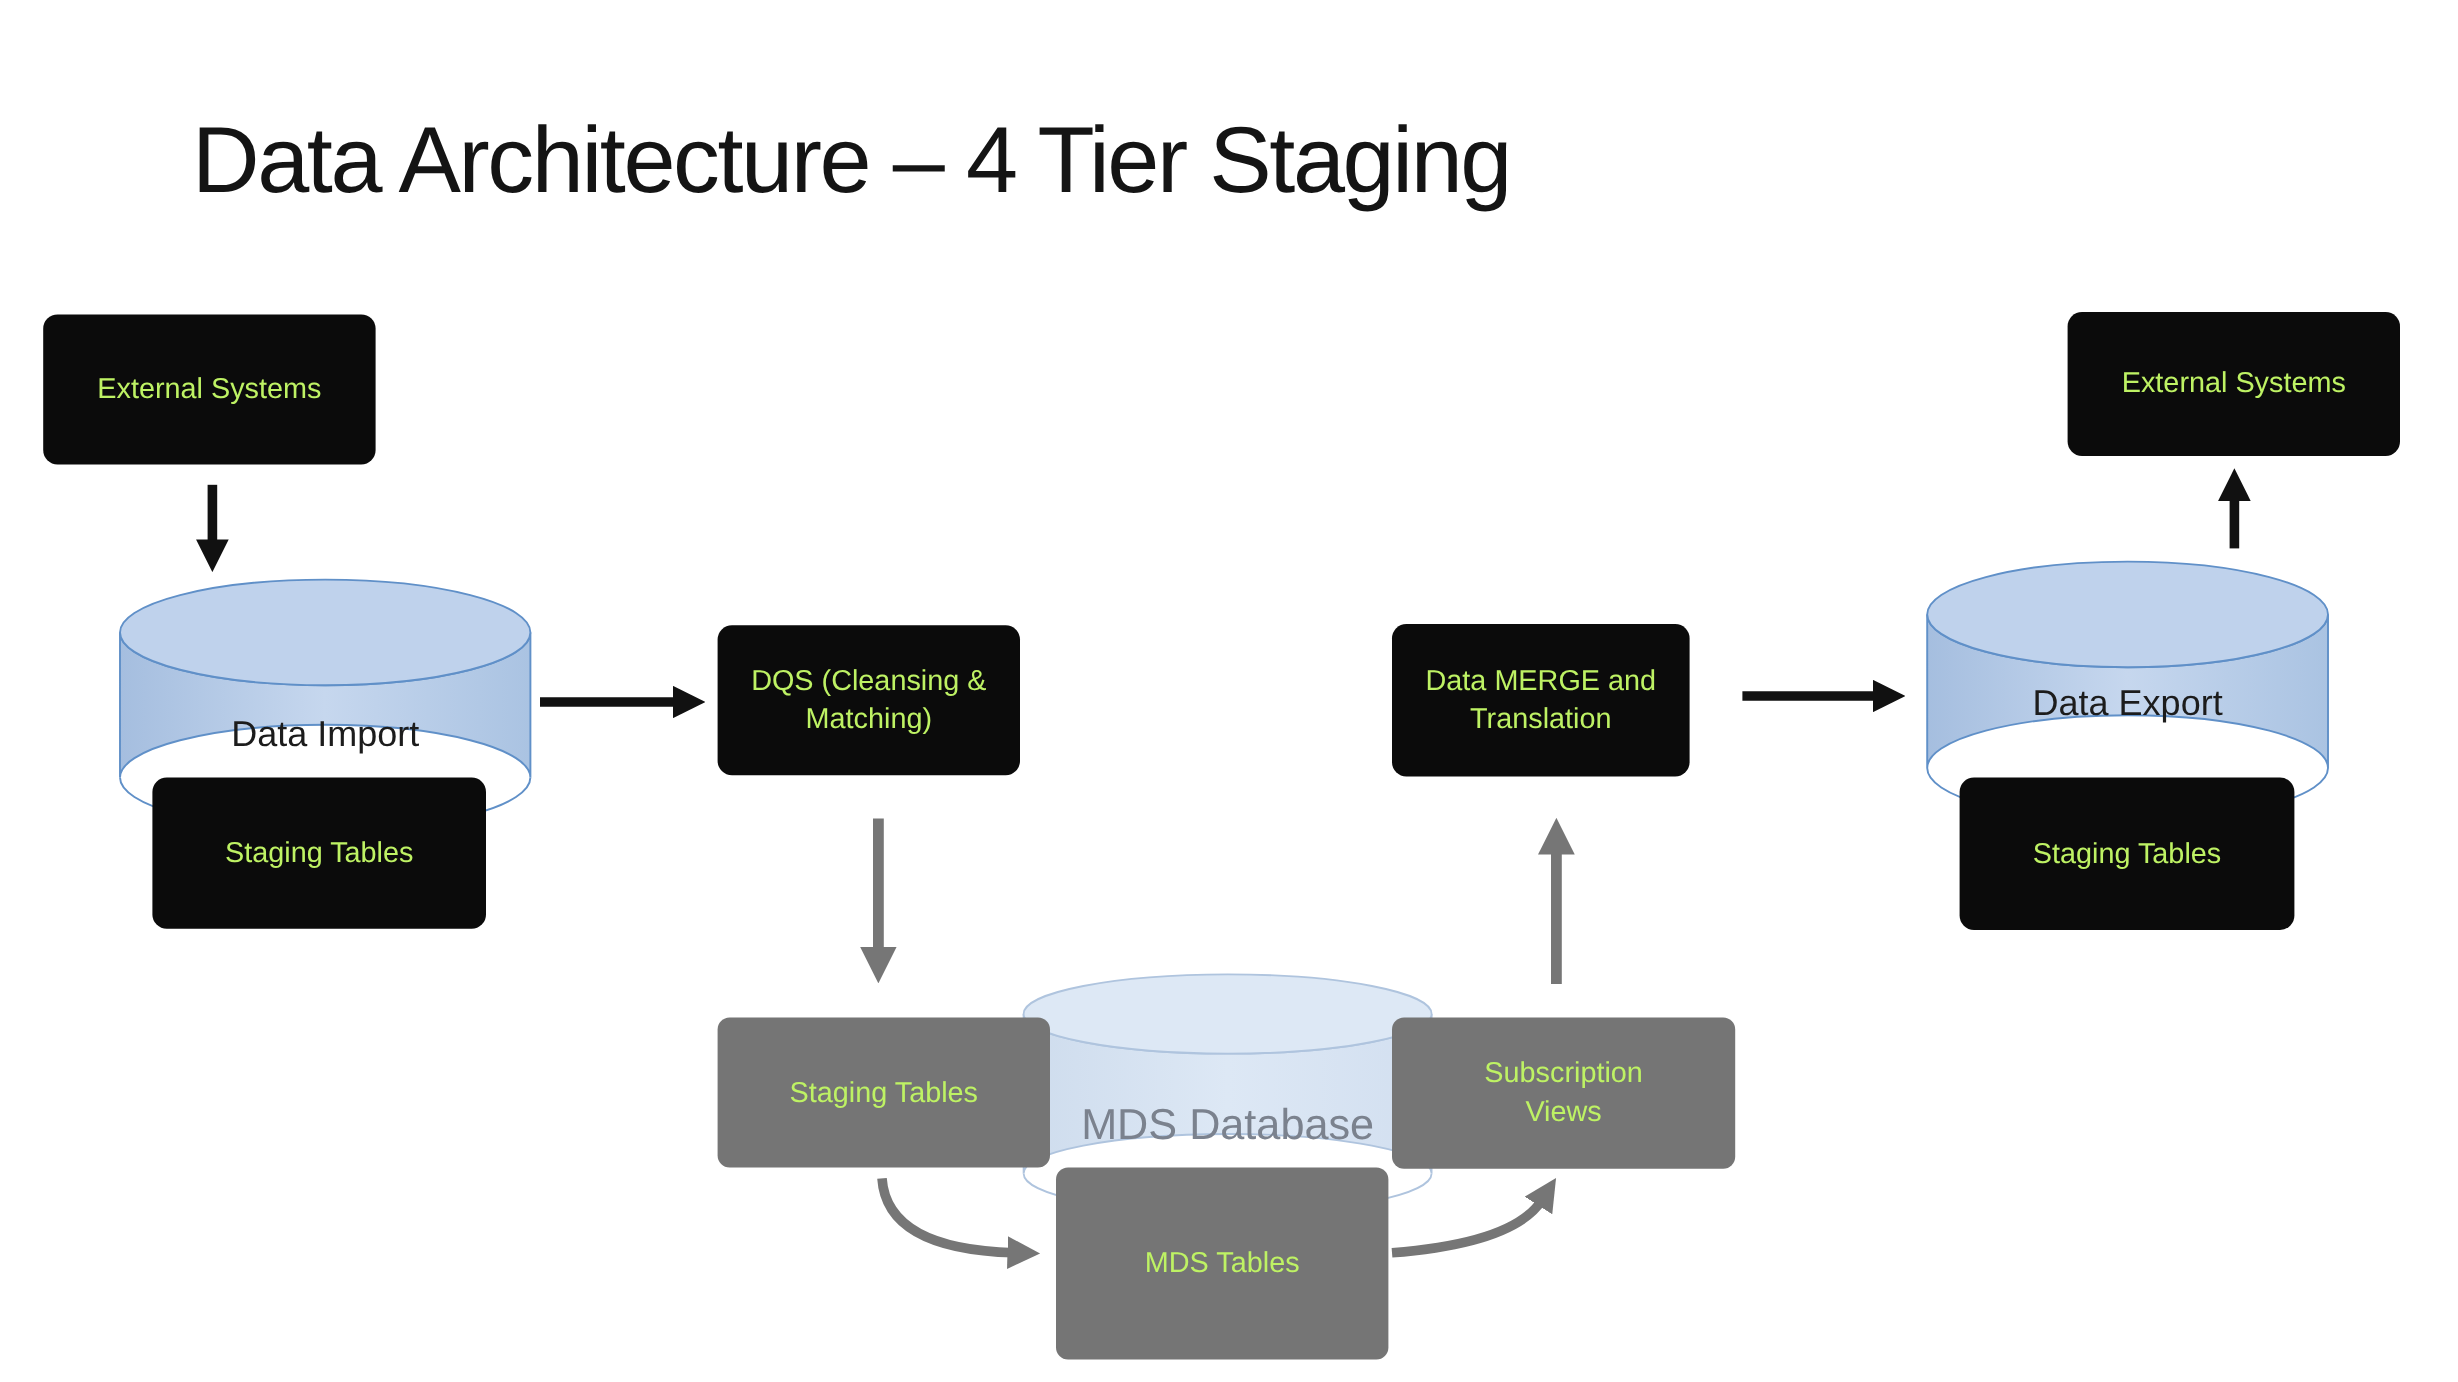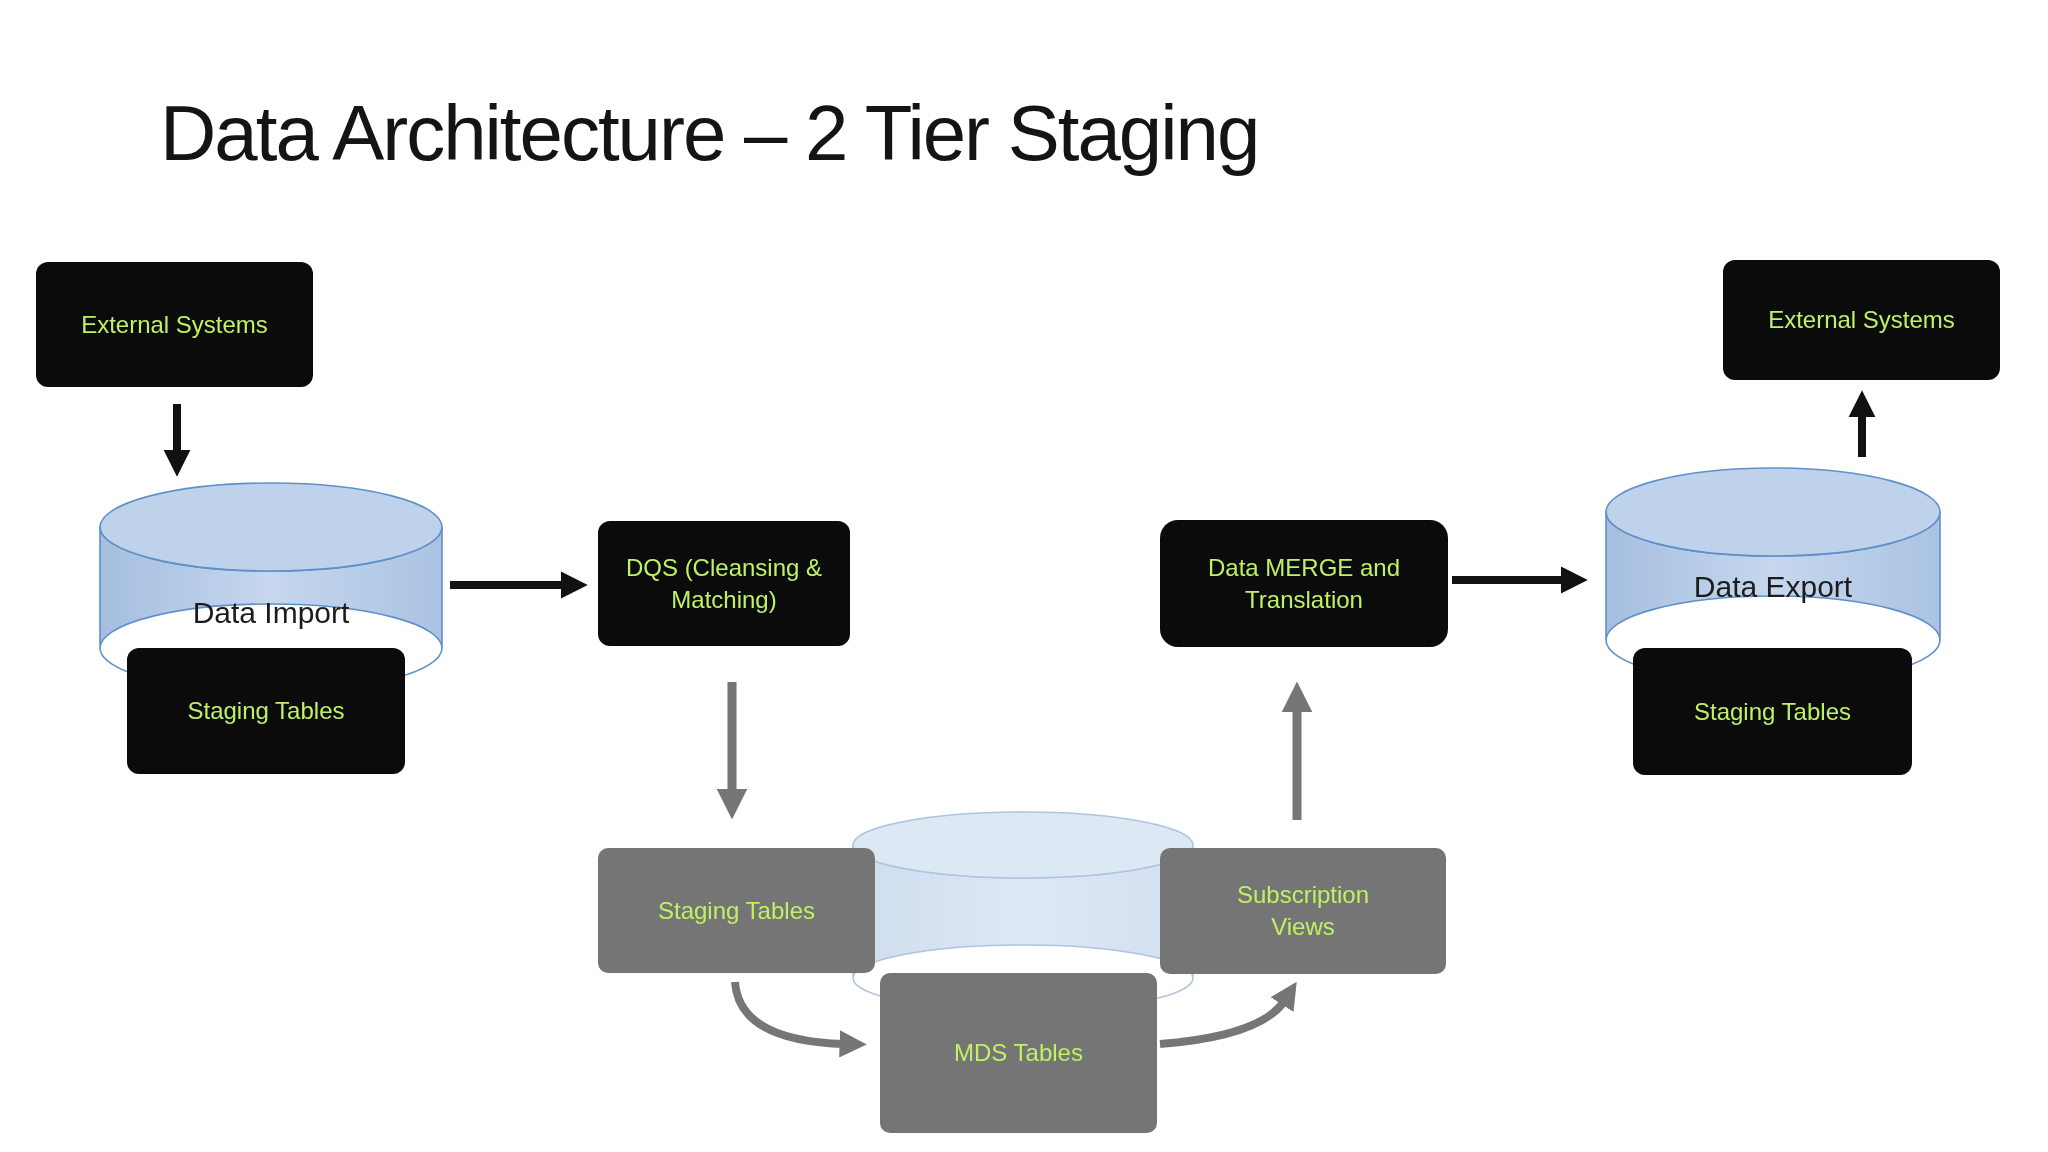--- a/index.html
+++ b/index.html
@@ -48,30 +48,30 @@
     font-size:36px;
     color:#7b828e;
   }
   
   #ext-left   {left:36px;  top:262px; width:277px; height:125px;}
   #stg-left   {left:127px; top:648px; width:278px; height:126px;}
   #dqs        {left:598px; top:521px; width:252px; height:125px;}
   #stg-center {left:598px; top:848px; width:277px; height:125px;}
   #mds-tables {left:880px; top:973px; width:277px; height:160px;}
   #sub-views  {left:1160px;top:848px; width:286px; height:126px;}
-  #merge      {left:1160px;top:520px; width:288px; height:127px;border-radius:18px;}
+  #merge      {left:1160px;top:520px; width:248px; height:127px;}
   #stg-right  {left:1633px;top:648px; width:279px; height:127px;}
   #ext-right  {left:1723px;top:260px; width:277px; height:120px;}
 </style>
 </head>
 <body>
 
 <div class="slide">
 
-  <div class="title">Data Architecture – 2 Tier Staging</div>
+  <div class="title">Data Architecture – 4 Tier Staging</div>
 
   <svg class="shape-layer" width="2048" height="1152" viewBox="0 0 2048 1152" xmlns="http://www.w3.org/2000/svg">
     <defs>
       <linearGradient id="cylBody" x1="0" y1="0" x2="1" y2="0">
         <stop offset="0" stop-color="#a5bedf"></stop>
         <stop offset="0.5" stop-color="#c6d7ee"></stop>
         <stop offset="1" stop-color="#aac3e2"></stop>
       </linearGradient>
       <linearGradient id="mdsBody" x1="0" y1="0" x2="1" y2="0">
         <stop offset="0" stop-color="#cedced"></stop>
@@ -110,20 +110,21 @@
     <line x1="1297" y1="820" x2="1297" y2="706" stroke="#767676" stroke-width="9" marker-end="url(#mk-gray)"></line>
     <line x1="1452" y1="580" x2="1566" y2="580" stroke="#111111" stroke-width="8" marker-end="url(#mk-black)"></line>
     <line x1="1862" y1="457" x2="1862" y2="412" stroke="#111111" stroke-width="8" marker-end="url(#mk-black)"></line>
 
     <path d="M735 982 Q739 1041 845 1044" fill="none" stroke="#767676" stroke-width="8" marker-end="url(#mk-gray)"></path>
     <path d="M1160 1044 Q1262 1036 1285 1000" fill="none" stroke="#767676" stroke-width="8" marker-end="url(#mk-gray)"></path>
   </svg>
 
   <div class="cyl-label" style="left:271px;top:613px;">Data Import</div>
   <div class="cyl-label" style="left:1773px;top:587px;">Data Export</div>
+  <div class="cyl-label mds" style="left:1023px;top:937px;">MDS Database</div>
 
   <div class="box black" id="ext-left">
     <span>External Systems</span>
   </div>
 
   <div class="box black" id="stg-left">
     <span>Staging Tables</span>
   </div>
 
   <div class="box black" id="dqs">

